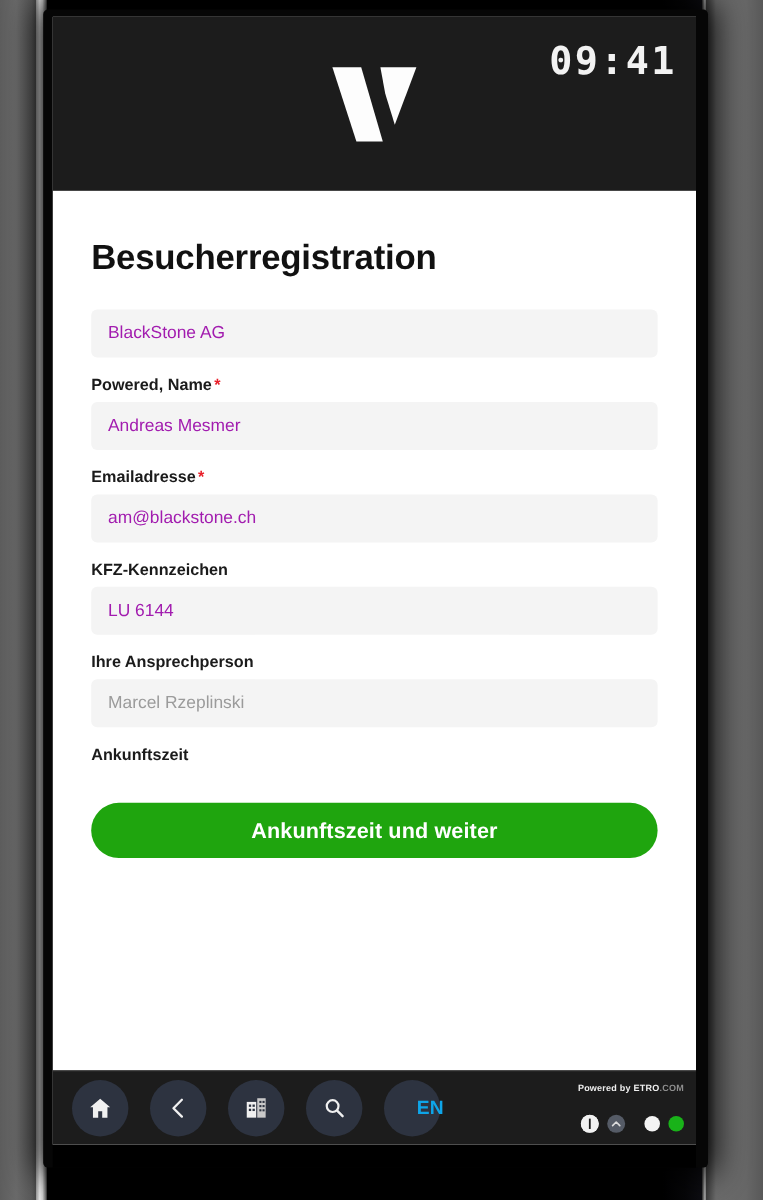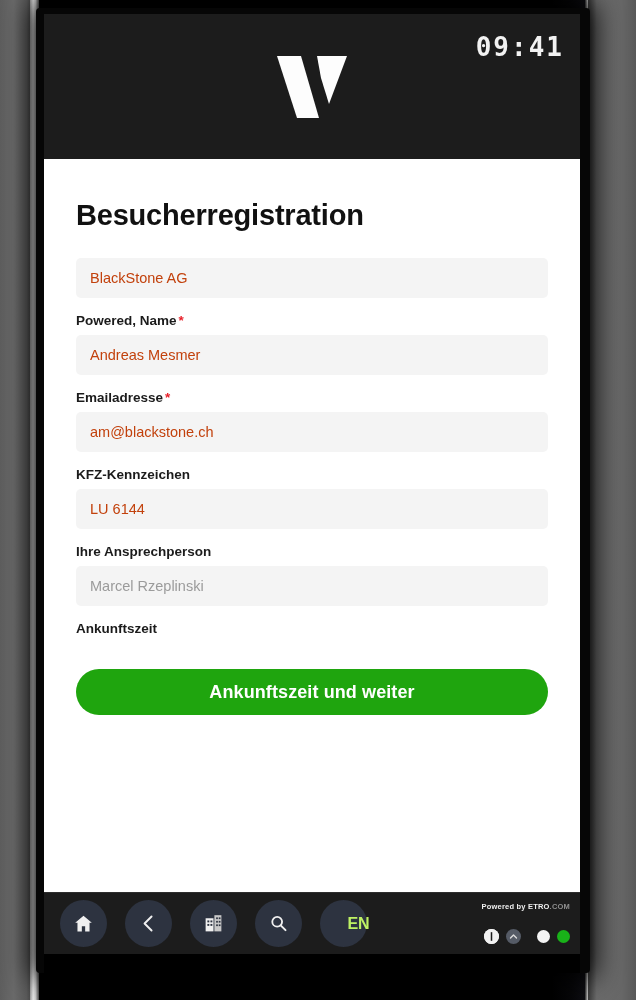--- a/index.html
+++ b/index.html
@@ -59,41 +59,41 @@
   }
 
   
   .header {
     position:relative; height:145px; background:#1c1c1c;
     display:flex; align-items:center; justify-content:center;
   }
   .clock {
     position:absolute; right:16px; top:18px;
     font-family:"DejaVu Sans Mono", monospace;
-    font-size:26px; letter-spacing:2px; color:#f2f2f2; font-weight:700;
+    font-size:32px; letter-spacing:2px; color:#f2f2f2; font-weight:700;
   }
   .logo { width:74px; height:66px; display:block; }
 
   
   .card {
     background:#fff; height:733px; padding:40px 32px 13px 32px;
   }
   .title {
     font-size:29px; font-weight:700; color:#111; letter-spacing:-.2px;
     margin-bottom:26px;
   }
   .field { margin-bottom:15px; }
   .label {
     font-size:13.5px; font-weight:700; color:#1b1b1b;
     margin-bottom:7px; display:block;
   }
   .req { color:#e8202a; font-weight:700; font-size:13.5px; margin-left:2px; }
   .input {
     width:100%; height:40px; background:#f4f4f4; border:none; border-radius:5px;
-    padding:0 14px; font-size:14.5px; color:#c2410c;
+    padding:0 14px; font-size:14.5px; color:#a21caf;
     font-family:"Liberation Sans", sans-serif;
     display:flex; align-items:center;
   }
   .input.placeholder { color:#9b9b9b; }
 
   .submit {
     width:100%; height:46px; margin-top:18px;
     background:#1fa50e; border:none; border-radius:24px;
     color:#fff; font-size:18px; font-weight:700; letter-spacing:.1px;
     font-family:"Liberation Sans", sans-serif; cursor:pointer;
@@ -105,21 +105,21 @@
     display:flex; align-items:center; padding-left:16px; gap:18px;
     border-top:1px solid #2e2e2e;
   }
   .nav-btn {
     width:47px; height:47px; border-radius:50%;
     background:#2d3340; border:none; cursor:pointer;
     display:flex; align-items:center; justify-content:center; flex:0 0 auto;
   }
   .nav-btn svg { display:block; }
   .nav-lang {
-    color:#bef264; font-size:16px; font-weight:700;
+    color:#0ea5e9; font-size:16px; font-weight:700;
     font-family:"Liberation Sans", sans-serif;
     margin-left:30px;
   }
 
   .brand {
     position:absolute; right:10px; top:9px; text-align:left;
     font-size:7.5px; font-weight:700; letter-spacing:.2px;
     color:#efefef; font-family:"Liberation Sans", sans-serif;
     white-space:nowrap;
   }

